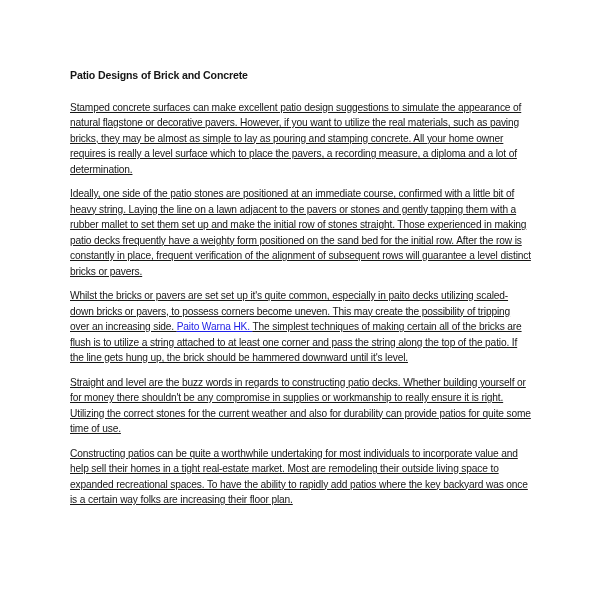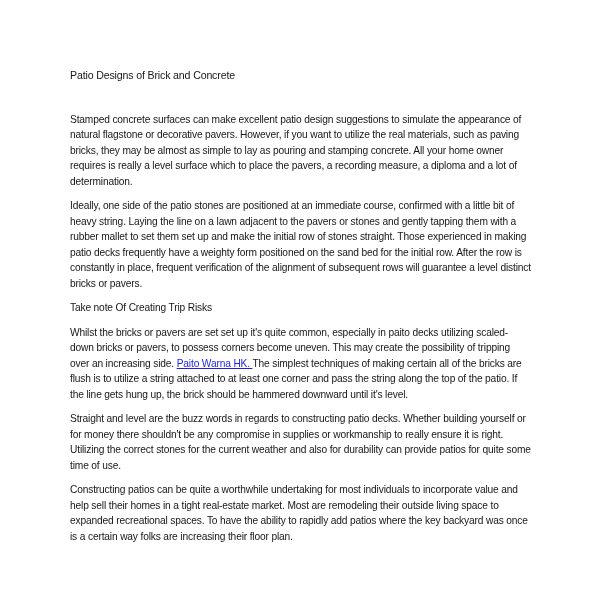--- a/index.html
+++ b/index.html
@@ -16,32 +16,33 @@
   }
   .page {
     box-sizing: border-box;
     width: 600px;
     height: 600px;
     padding: 68px 69px 0 70px;
     background: #ffffff;
   }
   .doc-title {
     font-size: 10.6px;
-    font-weight: normal;
+    font-weight: bold;
     line-height: 15.5px;
     letter-spacing: -0.15px;
-    margin: 0 0 28px 0;
+    margin: 0 0 16px 0;
     color: var(--text-color, #161616);
   }
   .doc-para {
     font-size: 10.2px;
     line-height: 15.5px;
     letter-spacing: -0.15px;
     margin: 0 0 9px 0;
     text-align: left;
+    text-decoration: underline;
   }
   .doc-subheading {
     font-size: 10.2px;
     line-height: 15.5px;
     letter-spacing: -0.15px;
     margin: 0 0 9px 0;
     font-weight: normal;
   }
   a.doc-link {
     color: var(--link-color, #1f1fe6);
@@ -53,21 +54,20 @@
 <body>
 
 <div class="page">
 
   <h1 class="doc-title">Patio Designs of Brick and Concrete</h1>
 
   <p class="doc-para">Stamped concrete surfaces can make excellent patio design suggestions to simulate the appearance of natural flagstone or decorative pavers. However, if you want to utilize the real materials, such as paving bricks, they may be almost as simple to lay as pouring and stamping concrete. All your home owner requires is really a level surface which to place the pavers, a recording measure, a diploma and a lot of determination.</p>
 
   <p class="doc-para">Ideally, one side of the patio stones are positioned at an immediate course, confirmed with a little bit of heavy string. Laying the line on a lawn adjacent to the pavers or stones and gently tapping them with a rubber mallet to set them set up and make the initial row of stones straight. Those experienced in making patio decks frequently have a weighty form positioned on the sand bed for the initial row. After the row is constantly in place, frequent verification of the alignment of subsequent rows will guarantee a level distinct bricks or pavers.</p>
 
-  <p class="doc-subheading">Take note Of Creating Trip Risks</p>
 
   <p class="doc-para">
     <span>Whilst the bricks or pavers are set set up it's quite common, especially in paito decks utilizing scaled-down bricks or pavers, to possess corners become uneven. This may create the possibility of tripping over an increasing side. </span><a class="doc-link">Paito Warna HK. </a><span>The simplest techniques of making certain all of the bricks are flush is to utilize a string attached to at least one corner and pass the string along the top of the patio. If the line gets hung up, the brick should be hammered downward until it's level.</span>
   </p>
 
   <p class="doc-para">Straight and level are the buzz words in regards to constructing patio decks. Whether building yourself or for money there shouldn't be any compromise in supplies or workmanship to really ensure it is right. Utilizing the correct stones for the current weather and also for durability can provide patios for quite some time of use.</p>
 
   <p class="doc-para">Constructing patios can be quite a worthwhile undertaking for most individuals to incorporate value and help sell their homes in a tight real-estate market. Most are remodeling their outside living space to expanded recreational spaces. To have the ability to rapidly add patios where the key backyard was once is a certain way folks are increasing their floor plan.</p>
 
 </div>

